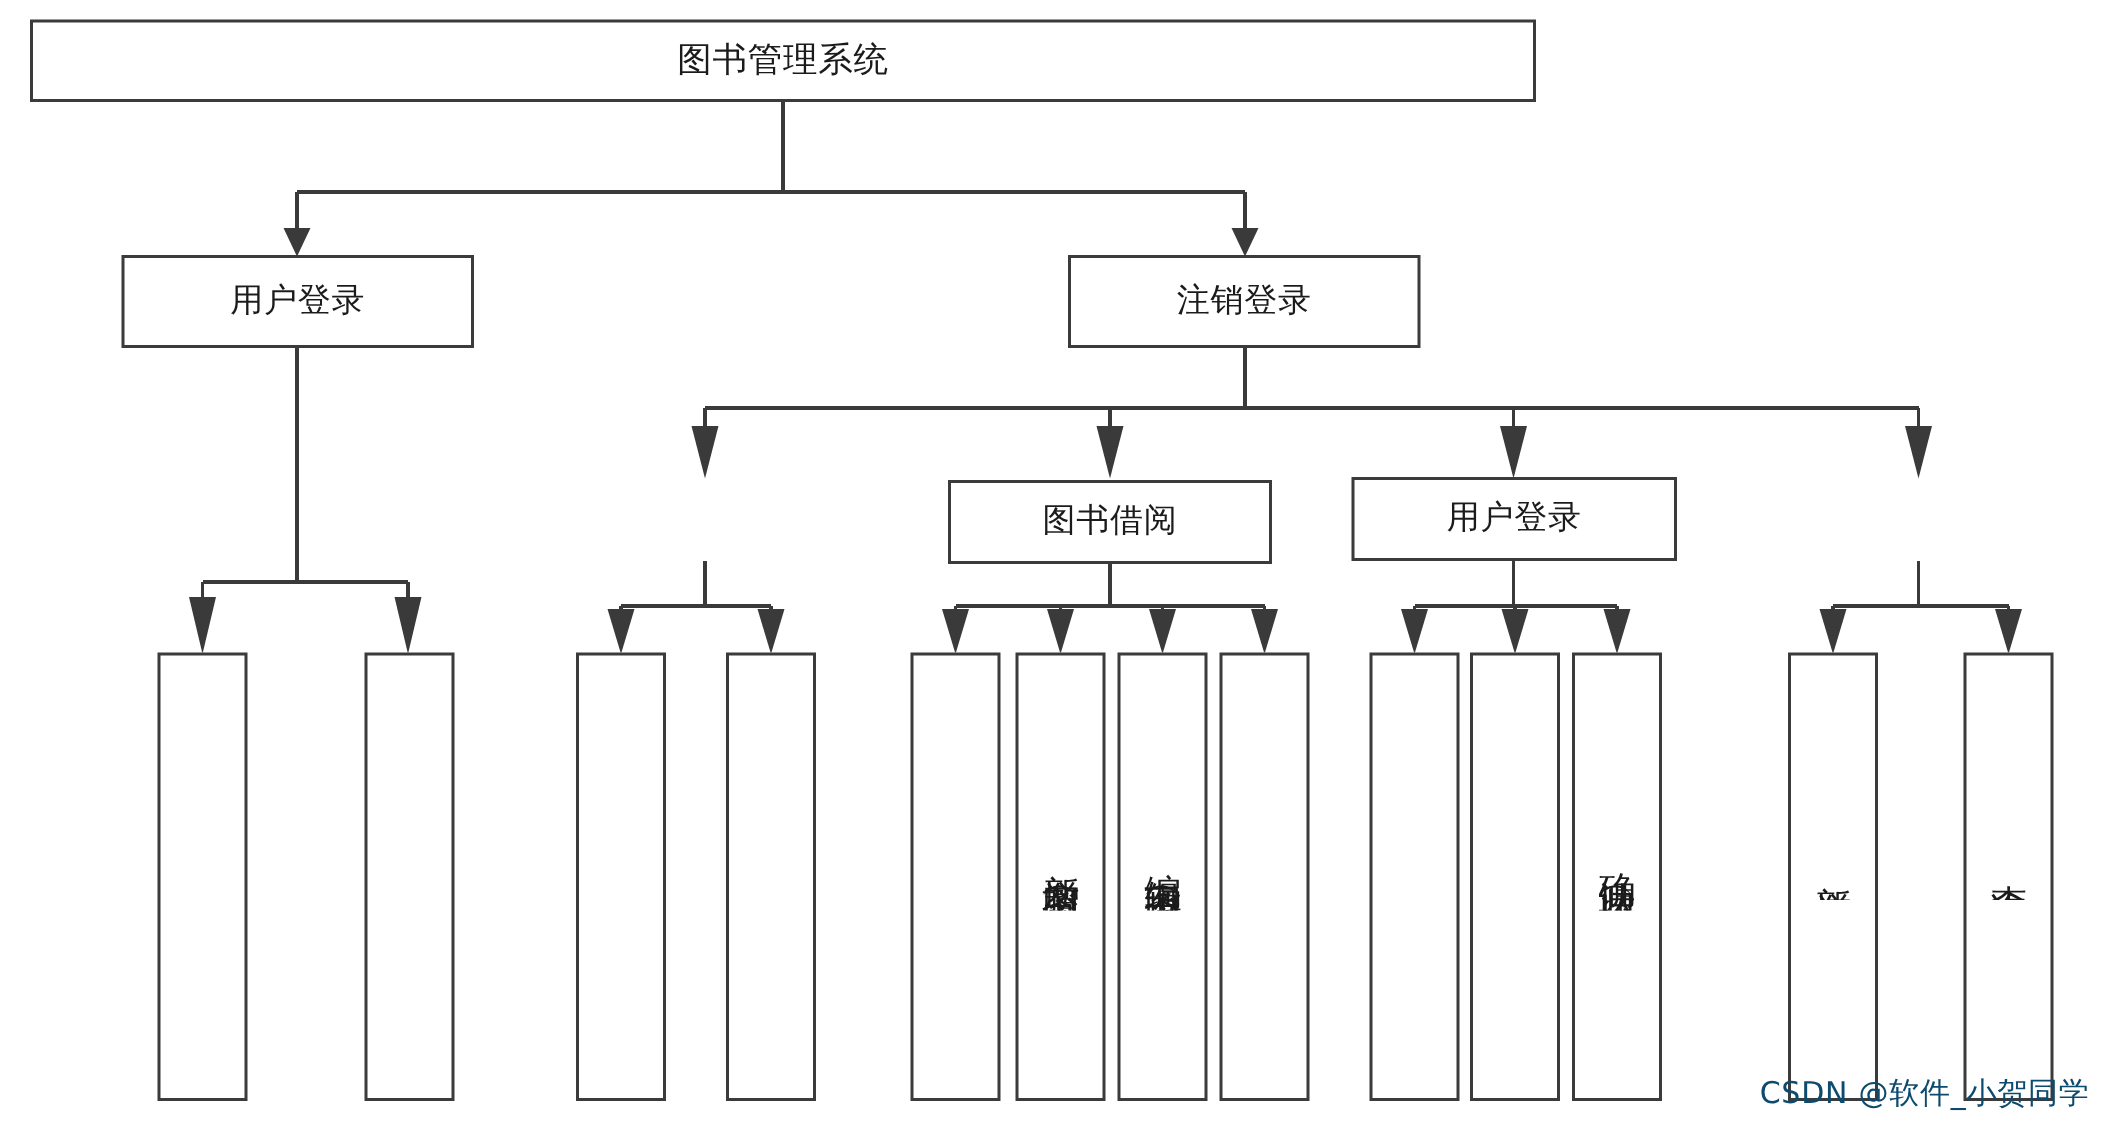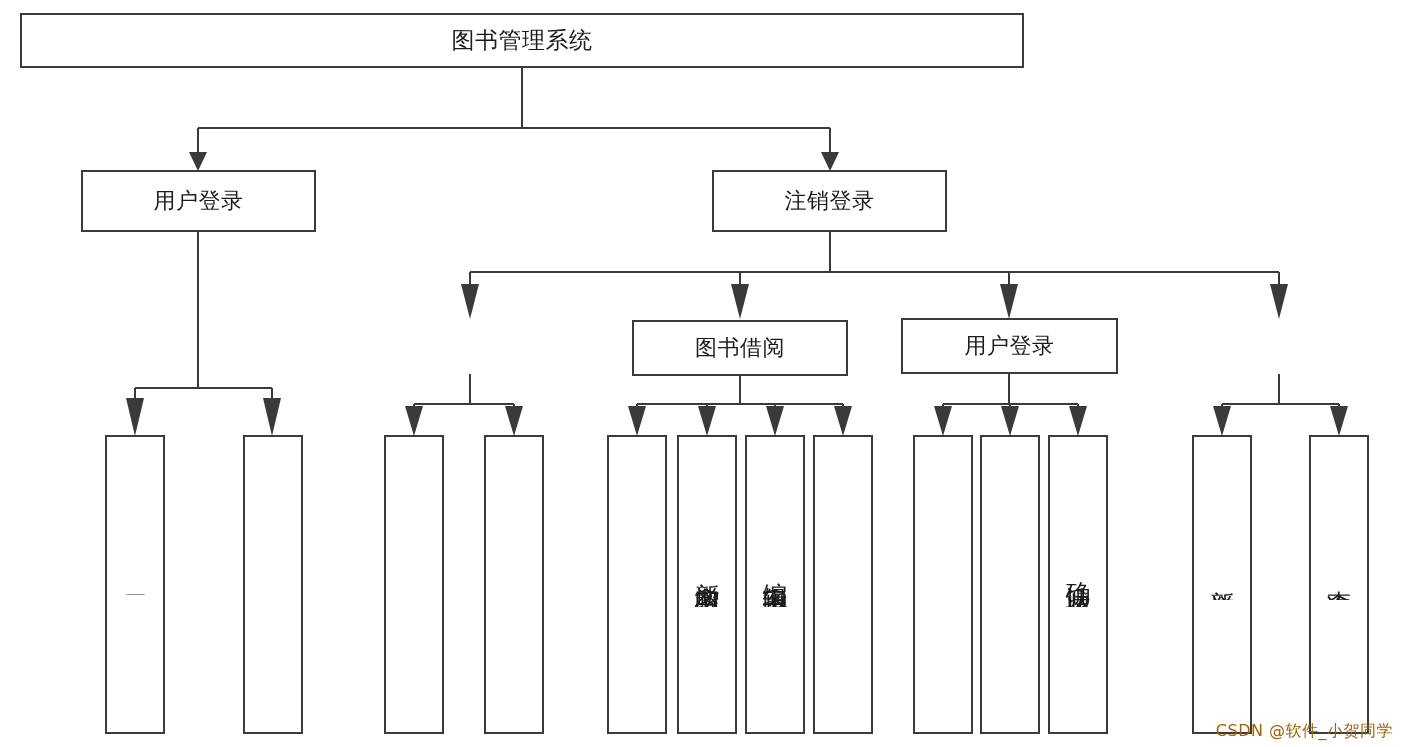--- a/index.html
+++ b/index.html
@@ -78,22 +78,22 @@
     line-height: 1.0;
     letter-spacing: 5px;
     max-height: 100%;
     overflow: hidden;
   }
   
   #watermark {
     position: absolute;
     right: 12px;
     bottom: 5px;
-    font-size: 16px;
-    color: #a16207;
+    font-size: 20px;
+    color: #0c4a6e;
     letter-spacing: 0.5px;
     white-space: nowrap;
     z-index: 5;
     user-select: none;
   }
 </style>
 </head>
 <body>
 
 <div id="canvas">

